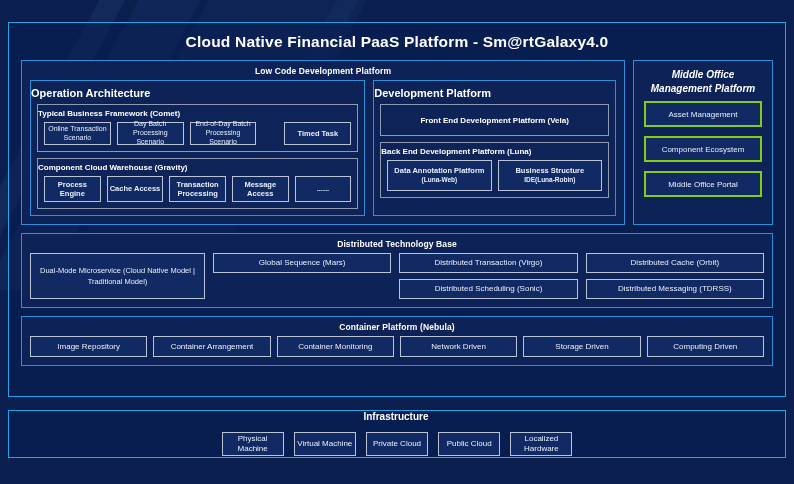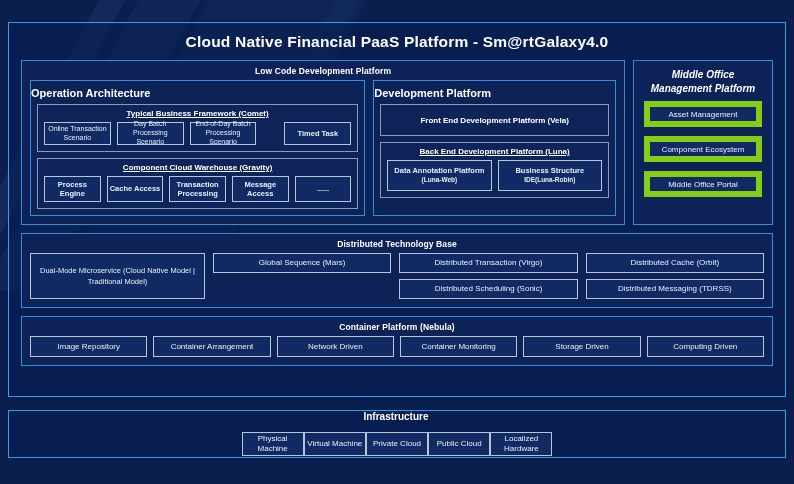--- a/index.html
+++ b/index.html
@@ -121,26 +121,24 @@
     color: #ffffff;
   }
 
   .group-box {
     border: 1px solid #8d9ab4;
     background: #0e2459;
     margin: 0 6px 6px;
     padding: 0 0 6px;
   }
   .group-title {
-    text-align: center;
     font-size: 8px;
     font-weight: bold;
     padding: 4px 0 4px;
     color: #ffffff;
-    text-decoration: underline;
   }
   .chip-row {
     display: flex;
     gap: 6px;
     padding: 0 6px;
   }
   .chip-row > .chip { flex: 1 1 0; min-width: 0; }
 
   
   #typical-chips .chip { height: 23px; }
@@ -183,21 +181,21 @@
     font-size: 10px;
     font-weight: bold;
     padding: 7px 8px 6px;
     line-height: 1.35;
     text-align: center;
     font-style: italic;
   }
   .mo-chip {
     margin: 0 10px 9px;
     height: 26px;
-    border: 6px solid #84cc16;
+    border: 2px solid #84cc16;
     background: #112a63;
     display: flex;
     align-items: center;
     justify-content: center;
     font-size: 8px;
     color: #e8eefb;
   }
 
   
   #dtb-panel { margin: 8px 12px 0; }
@@ -230,21 +228,21 @@
 
   
   #infra-label {
     font-size: 10px;
     font-weight: bold;
     color: #ffffff;
     flex: 0 0 auto;
     padding: 0 8px 0 6px;
     white-space: nowrap;
   }
-  #infra-chips { display: flex; flex: 1 1 auto; }
+  #infra-chips { display: flex; gap: 10px; flex: 1 1 auto; }
   #infra-chips .chip { flex: 1 1 0; height: 24px; font-size: 8px; }
 </style>
 </head>
 <body>
 
 <div id="bg-streaks">
   <i class="s1"></i>
     <i class="s2"></i>
     <i class="s3"></i>
     <i class="s4"></i>
@@ -339,22 +337,22 @@
         <div class="chip">Distributed Messaging (TDRSS)</div>
       </div>
     </div>
   </div>
 
   <div class="panel" id="container-panel">
     <div class="panel-title">Container Platform (Nebula)</div>
     <div class="chip-row" id="container-chips">
       <div class="chip">Image Repository</div>
       <div class="chip">Container Arrangement</div>
+      <div class="chip">Container Monitoring</div>
       <div class="chip">Network Driven</div>
-      <div class="chip">Container Monitoring</div>
       <div class="chip">Storage Driven</div>
       <div class="chip">Computing Driven</div>
     </div>
   </div>
 
 </div>
 
 <div class="outer-frame" id="infrastructure-frame">
   <div id="infra-label">Infrastructure</div>
   <div id="infra-chips">

